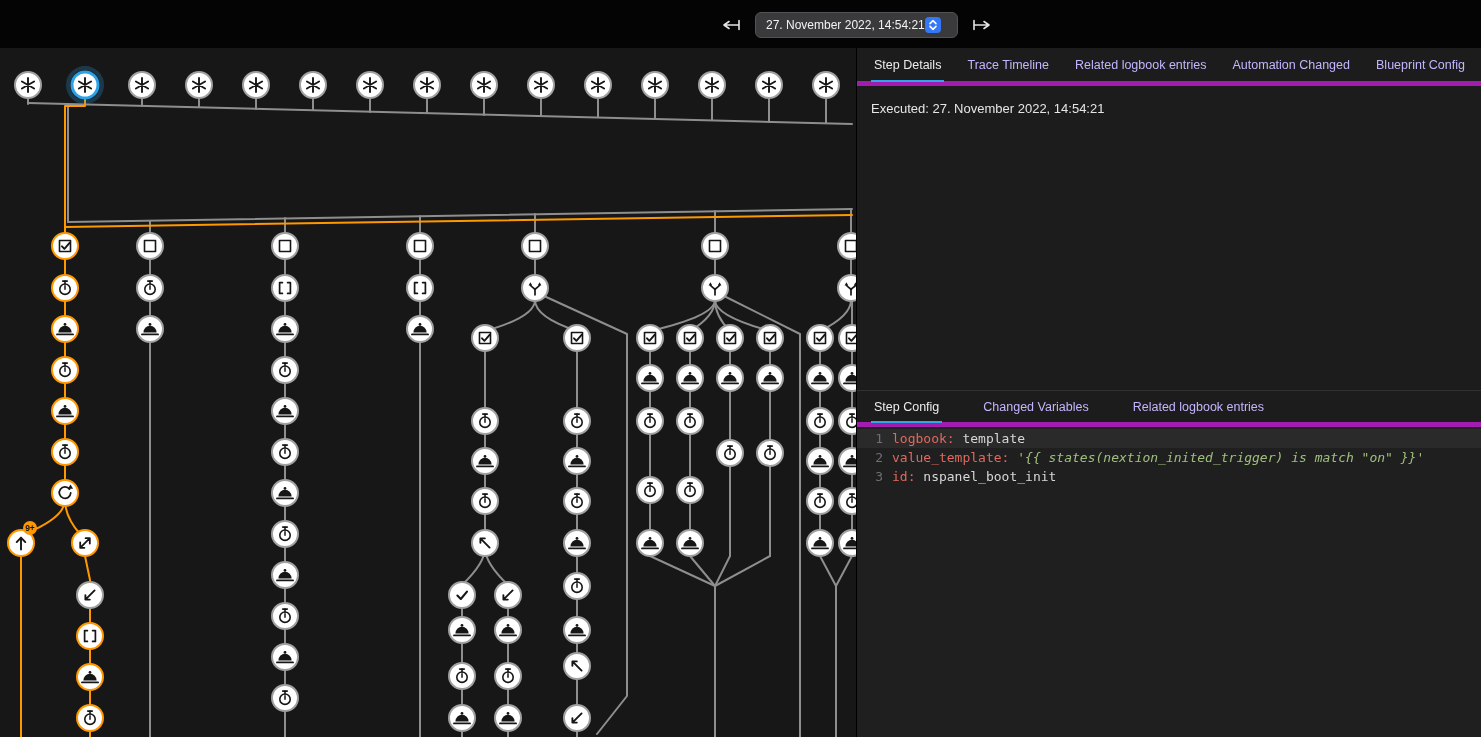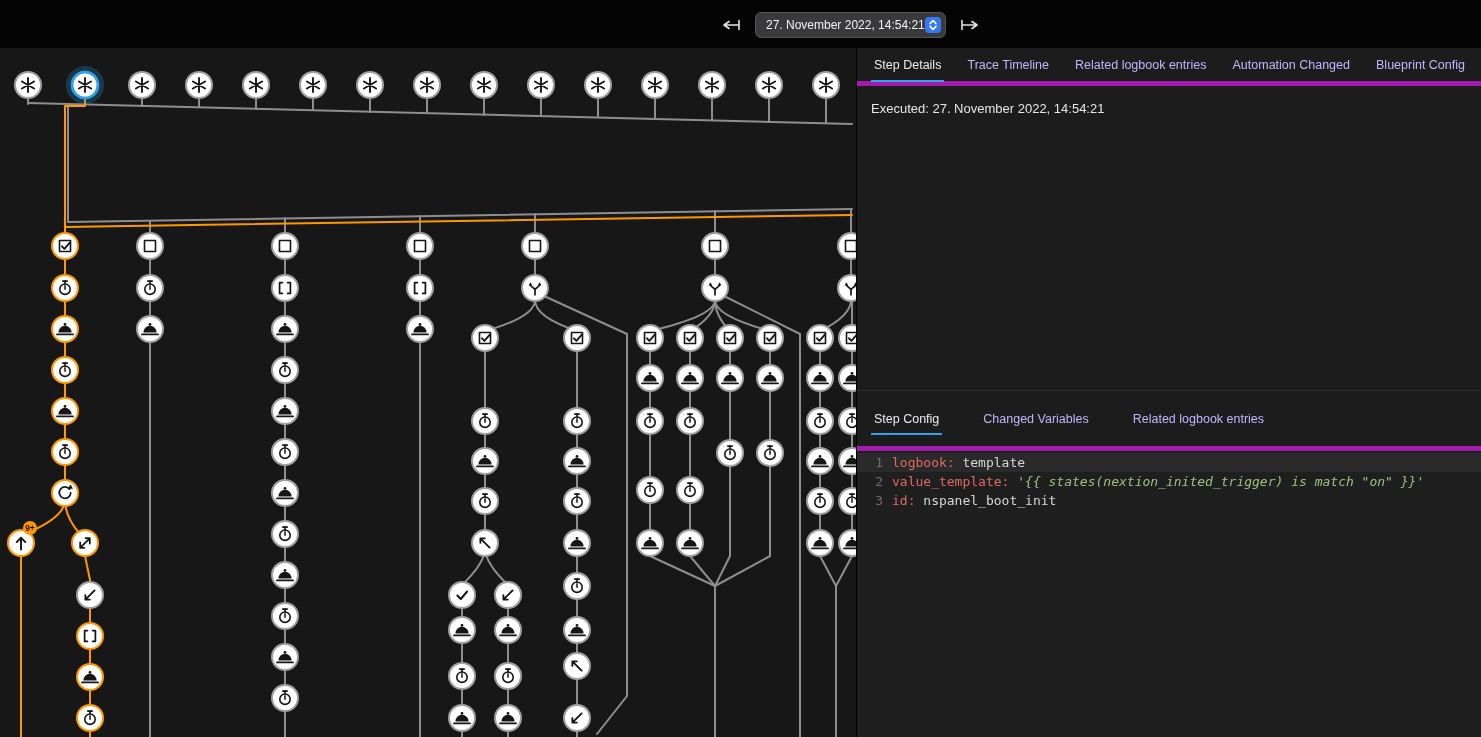--- a/index.html
+++ b/index.html
@@ -1,28 +1,28 @@
 <!DOCTYPE html>
 <html style="--c-accent: #35a3e8; --c-track: #ff9800; --c-line: #8e8e8e; --c-ring: #a0a0a0; --c-selected: #2ba1e8; --c-node_fill: #ffffff; --c-icon: #161616; --c-key: #e0695f; --c-string: #9ec07c; --c-plain: #d6d6d6;"><head>
 <meta charset="utf-8">
 <style>
   html,body{margin:0;padding:0;width:1481px;height:737px;overflow:hidden;
     background:#1c1c1c;font-family:"Liberation Sans",sans-serif;color:#ddd;}
   .topbar{position:absolute;left:0;top:0;width:1481px;height:48px;background:#040404;}
   .run-picker{position:absolute;left:720px;top:12px;display:flex;align-items:center;gap:13px;}
   .nav-arrow{width:22px;height:16px;cursor:pointer;}
   .run-select{height:24px;background:#3a3a3c;border:1px solid #525254;border-radius:6px;
-    display:flex;align-items:center;padding:0 4px 0 10px;font-size:12px;color:#f2f2f2;cursor:pointer;}
+    display:flex;align-items:center;padding:0 16px 0 10px;font-size:12px;color:#f2f2f2;cursor:pointer;}
   .stepper{width:16px;height:16px;background:#3478f6;border-radius:4px;display:flex;align-items:center;justify-content:center;}
   .graph-pane{position:absolute;left:0;top:48px;width:856px;height:689px;background:#171717;overflow:hidden;}
   .right-pane{position:absolute;left:856px;top:48px;width:625px;height:689px;background:#1c1c1c;
     border-left:1px solid #000;display:flex;flex-direction:column;}
   .tabbar{display:flex;align-items:stretch;border-bottom:5px solid #a21caf;height:33px;flex:none;}
   #detail-tabs{justify-content:space-between;padding:0 14px;}
-  #config-tabs{gap:38px;padding:12px 14px;border-top:1px solid #313131;height:31px;}
+  #config-tabs{gap:38px;padding:0 14px;border-top:1px solid #313131;height:31px;}
   .tab{display:flex;align-items:center;font-size:12.5px;color:#c4b5fd;cursor:pointer;position:relative;padding:0 3px;white-space:nowrap;}
   .tab.selected{color:#ececec;}
   .tab.selected::after{content:"";position:absolute;left:0;right:0;bottom:-1px;height:2px;background:var(--c-accent,#35a3e8);}
   .detail-content{flex:0 0 274px;padding:15px 14px;font-size:13px;color:#e6e6e6;}
   .code{flex:1;background:#1f1f1f;font-family:"DejaVu Sans Mono",monospace;font-size:13px;line-height:19px;padding-top:2px;overflow:hidden;cursor:text;}
   .code-line{display:flex;height:19px;}
   .code-line.active{background:#2a2a2a;}
   .gutter{width:26px;text-align:right;padding-right:9px;color:#6f6f6f;flex:none;user-select:none;}
   .code-content{white-space:pre;}
   .tok-k{color:var(--c-key,#e0695f);}

